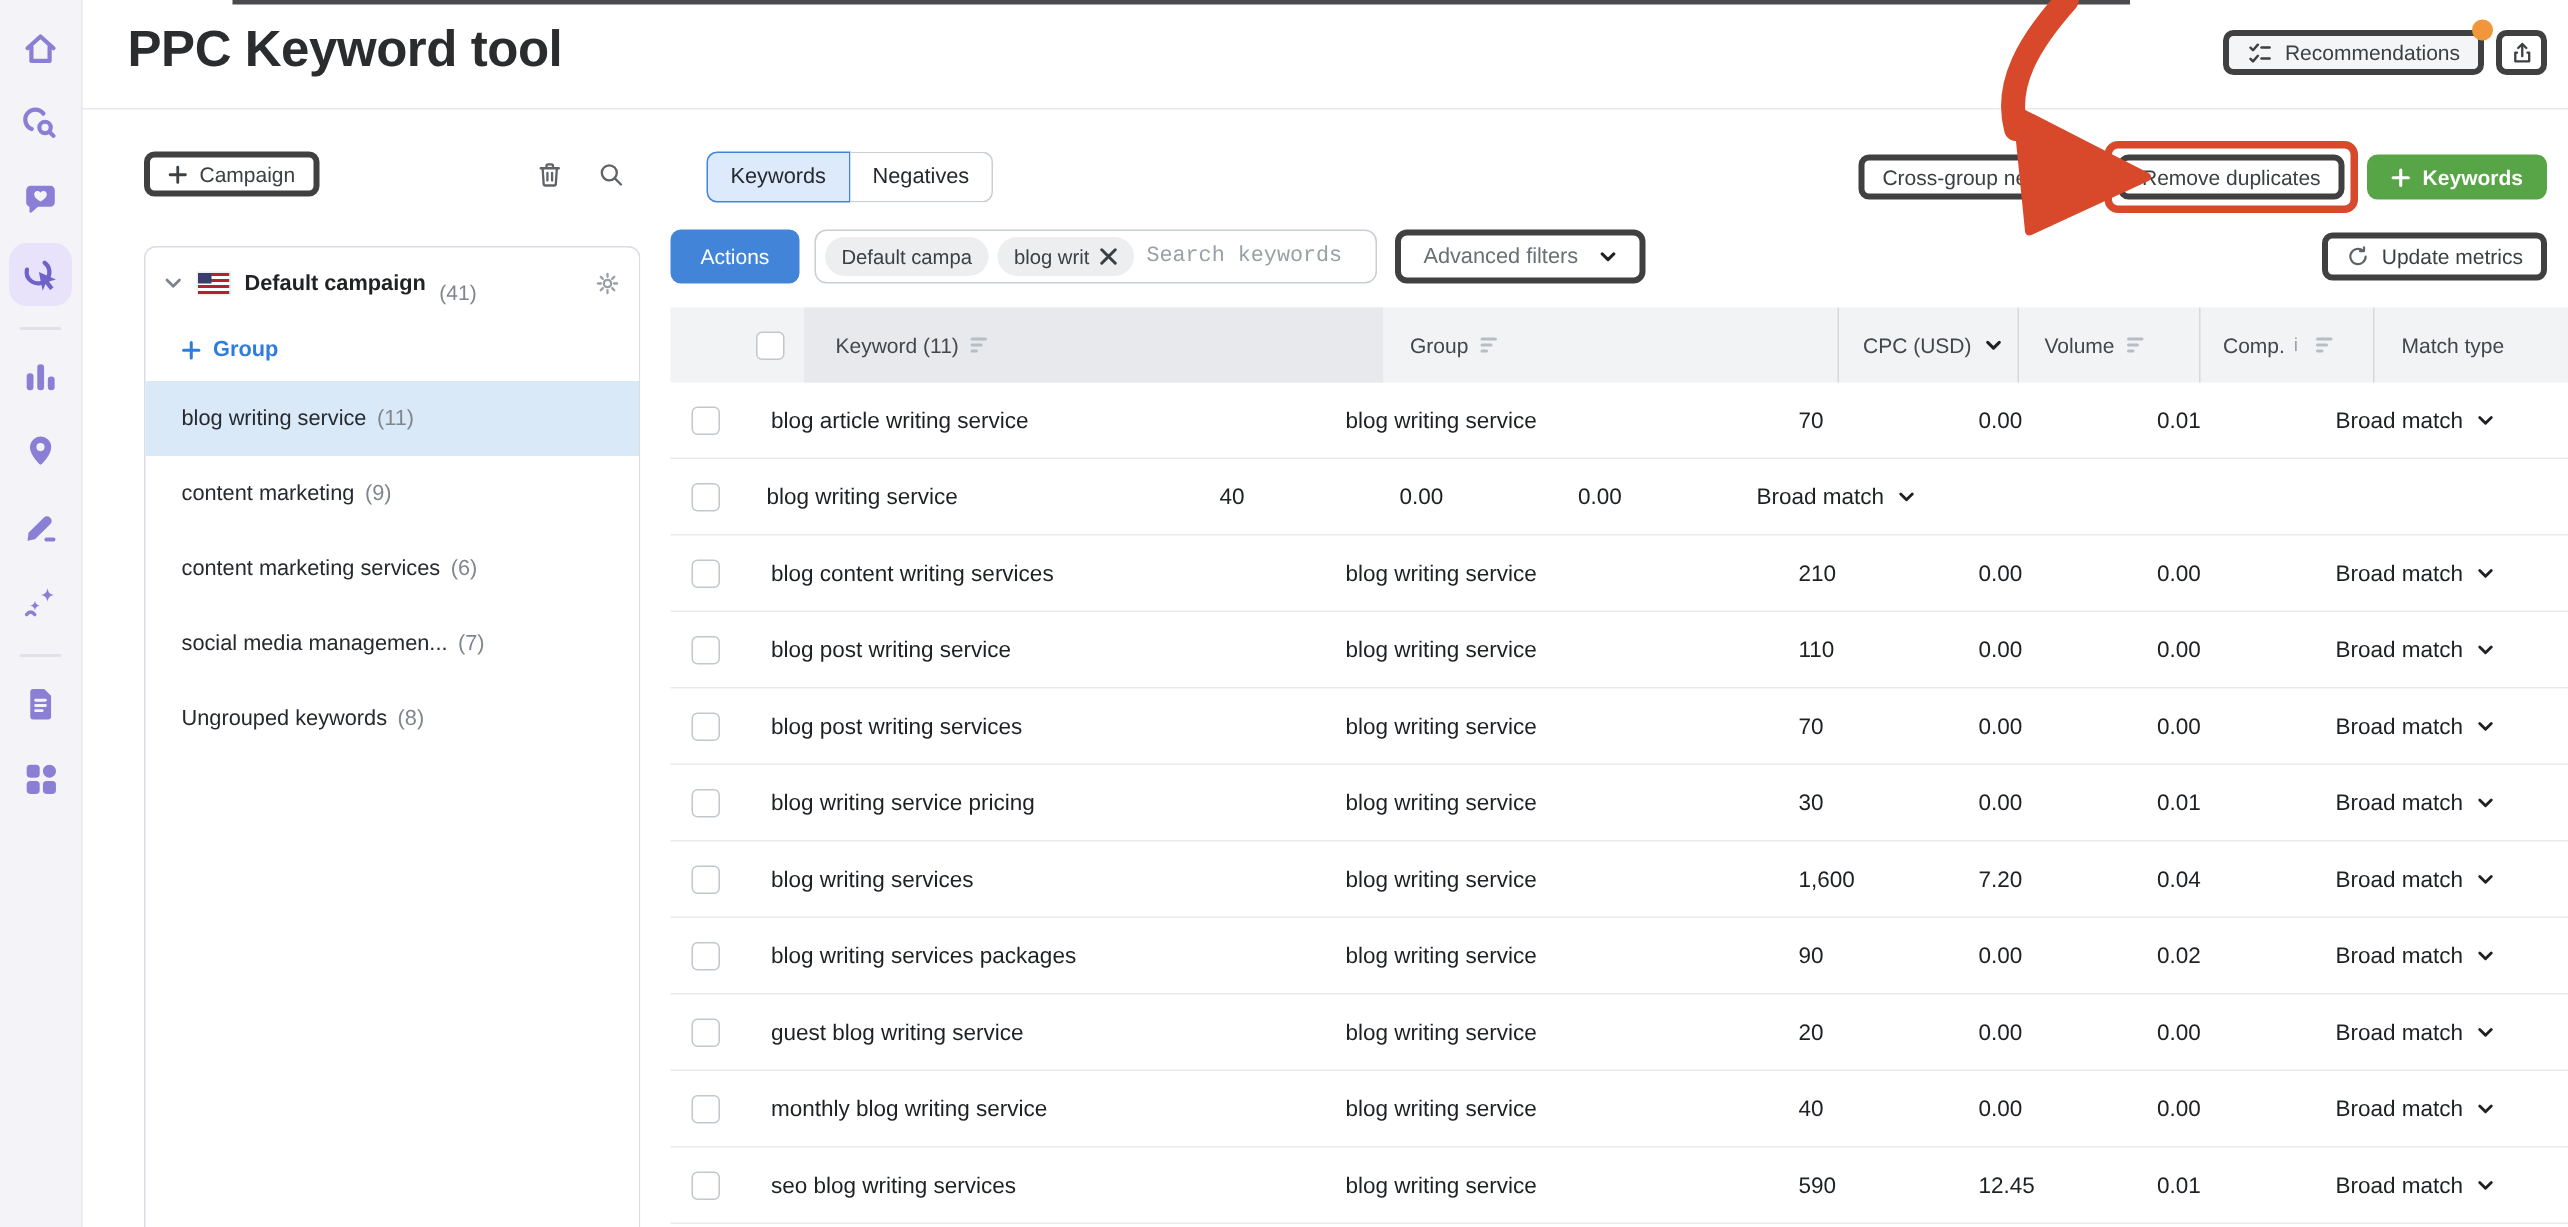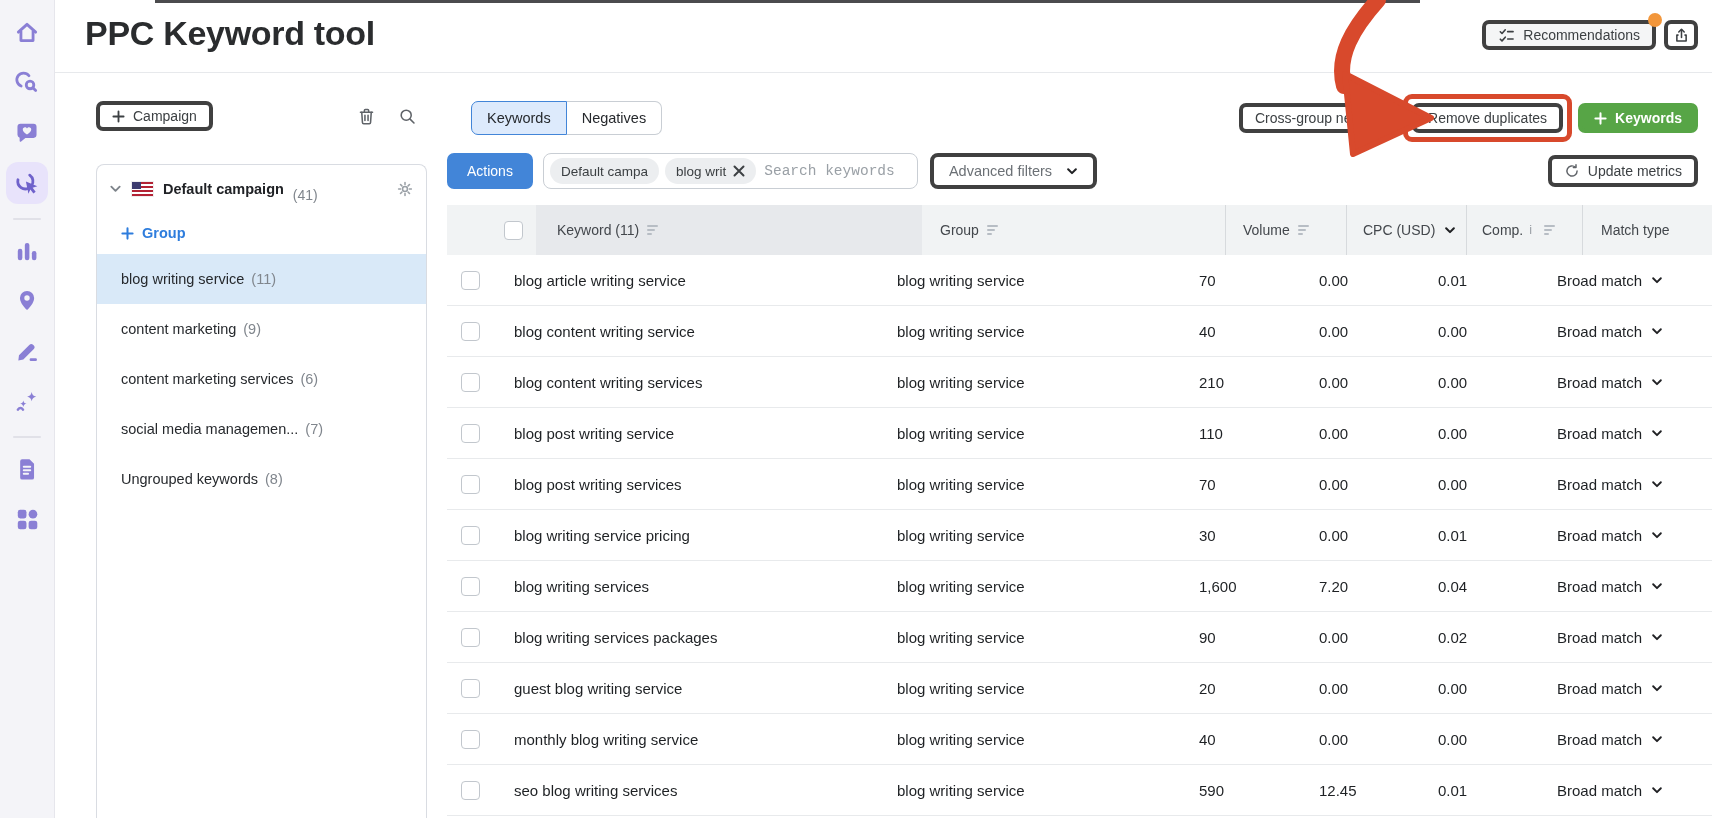--- a/index.html
+++ b/index.html
@@ -333,34 +333,34 @@
                 </span>
             </div>
             <div class="cell c-grp">
               <span>Group</span>
               <span class="sorti">
                   <i></i>
                   <i></i>
                   <i></i>
                 </span>
             </div>
-            <div class="cell c-vol">
-              <span>Volume</span>
-              <span class="sorti">
-                  <i></i>
-                  <i></i>
-                  <i></i>
-                </span>
-            </div>
             <div class="cell c-cpc">
               <span>CPC (USD)</span>
               <svg style="margin-left:9px" width="12" height="12" viewBox="0 0 14 14" fill="none" stroke="#202124" stroke-width="2.4" stroke-linecap="round" stroke-linejoin="round">
                   <path d="M2.5 5 7 9.5 11.5 5"></path>
                 </svg>
             </div>
+            <div class="cell c-vol">
+              <span>Volume</span>
+              <span class="sorti">
+                  <i></i>
+                  <i></i>
+                  <i></i>
+                </span>
+            </div>
             <div class="cell c-comp">
               <span>Comp.</span>
               <i class="info-i">i</i>
               <span class="sorti">
                   <i></i>
                   <i></i>
                   <i></i>
                 </span>
             </div>
             <div class="cell c-match">
@@ -381,21 +381,20 @@
       <span>Broad match</span>
       <svg class="chev" width="12" height="12" viewBox="0 0 14 14" fill="none" stroke="#202124" stroke-width="2.2" stroke-linecap="round" stroke-linejoin="round">
                     <path d="M2.5 5 7 9.5 11.5 5"></path>
                   </svg>
     </div>
   </div>
               <div class="trowb">
     <div class="cell c-check">
                   <span class="checkbox"></span>
                 </div>
-    <div class="cell c-kw">blog content writing service</div>
     <div class="cell c-grp">blog writing service</div>
     <div class="cell c-vol">40</div>
     <div class="cell c-cpc">0.00</div>
     <div class="cell c-comp">0.00</div>
     <div class="cell c-match">
       <span>Broad match</span>
       <svg class="chev" width="12" height="12" viewBox="0 0 14 14" fill="none" stroke="#202124" stroke-width="2.2" stroke-linecap="round" stroke-linejoin="round">
                     <path d="M2.5 5 7 9.5 11.5 5"></path>
                   </svg>
     </div>

